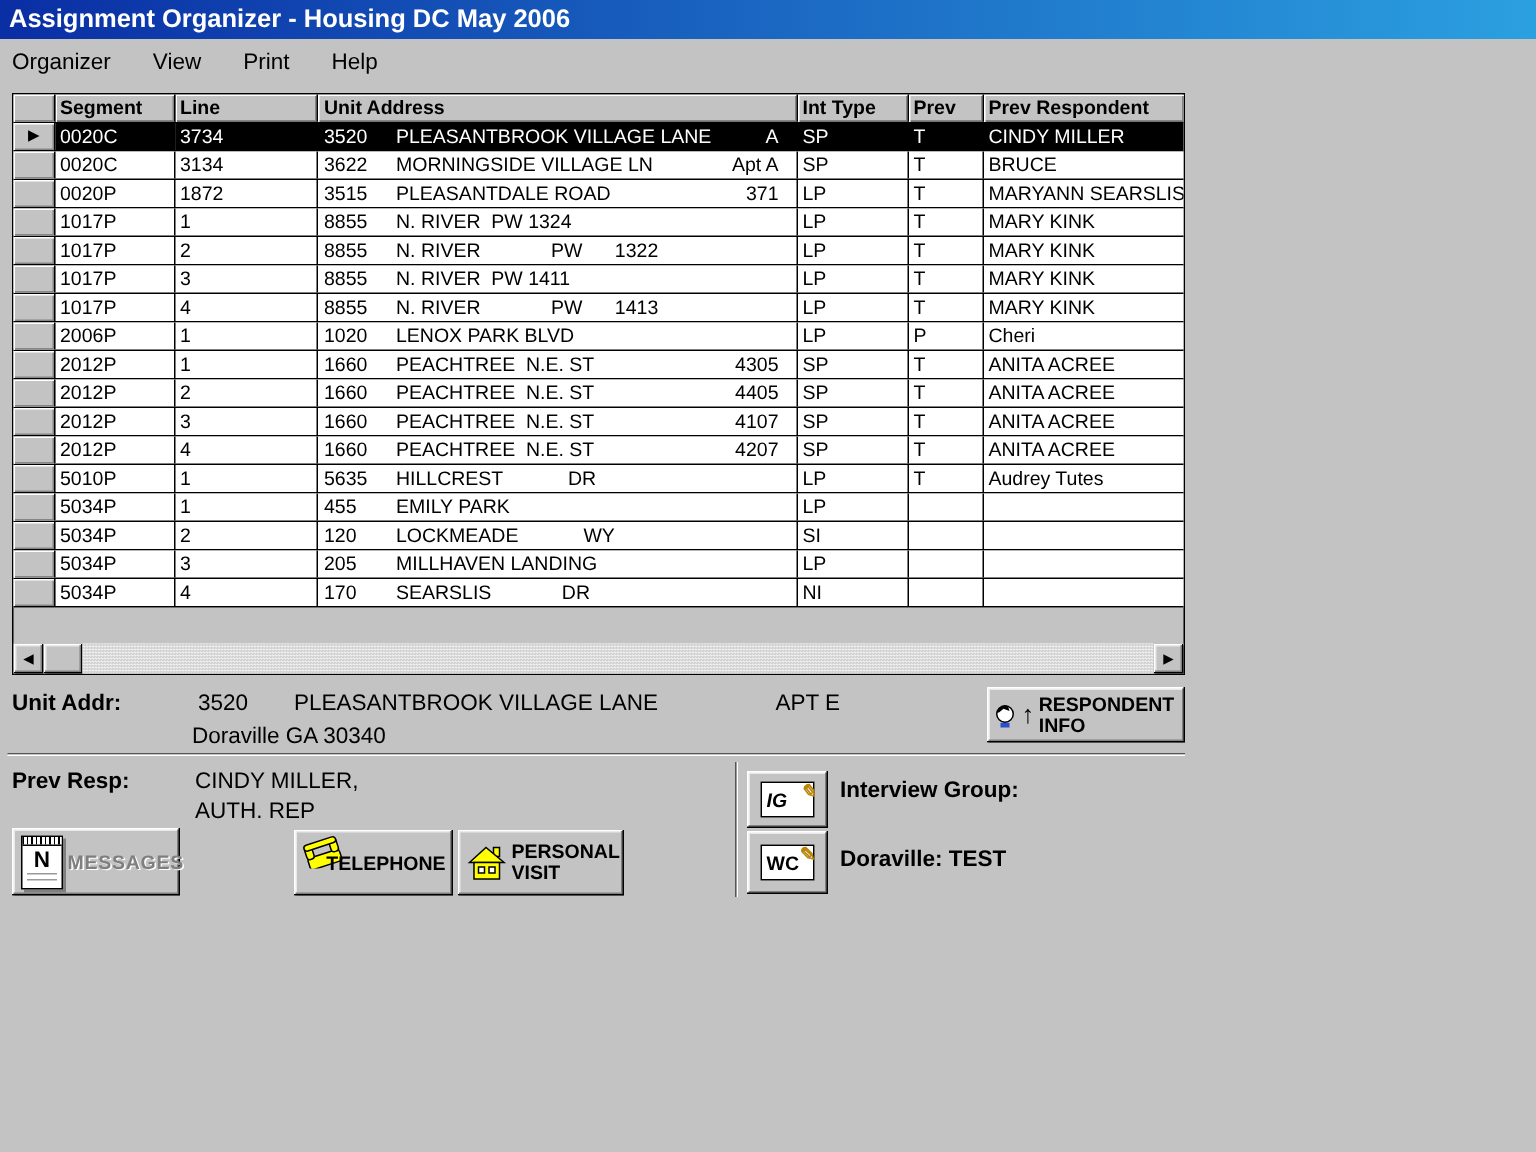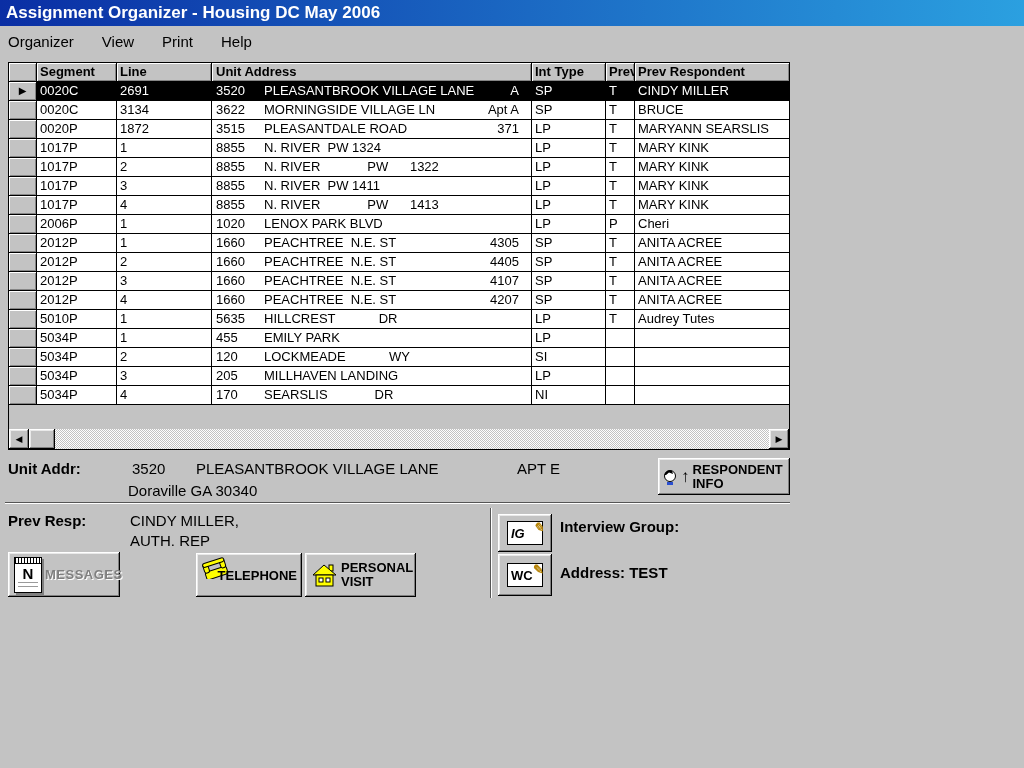--- a/index.html
+++ b/index.html
@@ -43,21 +43,21 @@
     font-size:10px;line-height:18px;padding:0;}
   .row.header .cell{box-shadow:inset 1px 1px 0 #fff, inset -1px -1px 0 #858585;}
   .row.header .c-sel{box-shadow:inset 1px 1px 0 #fff, inset -1px -1px 0 #858585;}
   .c-seg{width:80px;}
   .c-line{width:95px;}
   .c-addr{width:320px;display:flex;padding:0;}
   .c-addr .num{width:48px;padding-left:4px;flex:none;}
   .c-addr .street{flex:1;white-space:pre;overflow:hidden;}
   .c-addr .unit{flex:none;padding-right:12px;text-align:right;}
   .c-int{width:74px;}
-  .c-prev{width:29px;}
+  .c-prev{width:50px;}
   .c-resp{flex:1;border-right:none;}
   .filler{flex:1;}
   
   .hscroll{height:20px;display:flex;flex:none;}
   .sbtn{
     width:20px;height:20px;flex:none;background:#c3c3c3;
     box-shadow:inset -1px -1px 0 #000, inset 1px 1px 0 #fff, inset -2px -2px 0 #7f7f7f, inset 2px 2px 0 #e9e9e9;
     font-size:9px;line-height:20px;text-align:center;color:#000;cursor:default;
   }
   .sthumb{
@@ -133,21 +133,21 @@
         </div>
       <div class="cell c-int">Int Type</div>
       <div class="cell c-prev">Prev</div>
       <div class="cell c-resp">Prev Respondent</div>
     </div>
   </div>
   <div class="grid" id="grid-body">
       <div class="row selected">
         <div class="cell c-sel">▶</div>
         <div class="cell c-seg">0020C</div>
-        <div class="cell c-line">2691</div>
+        <div class="cell c-line">3734</div>
         <div class="cell c-addr">
           <div class="num">3520</div>
           <div class="street">PLEASANTBROOK VILLAGE LANE</div>
           <div class="unit">A</div>
         </div>
         <div class="cell c-int">SP</div>
         <div class="cell c-prev">T</div>
         <div class="cell c-resp">CINDY MILLER</div>
       </div>
       <div class="row">
@@ -439,14 +439,14 @@
 </div>
 <div class="lbl" style="left:560px;top:518px;">Interview Group:</div>
 
 <div class="btn btn-sm btn-wc">
   <span class="mini-card">
     <span>WC</span>
     <span class="pencil">✎</span>
   </span>
 </div>
 <div class="lbl" style="left:560px;top:564px;">
-  <span>Address:</span> <span>TEST</span>
+  <span>Doraville:</span> <span>TEST</span>
 </div>
 
 </body></html>

